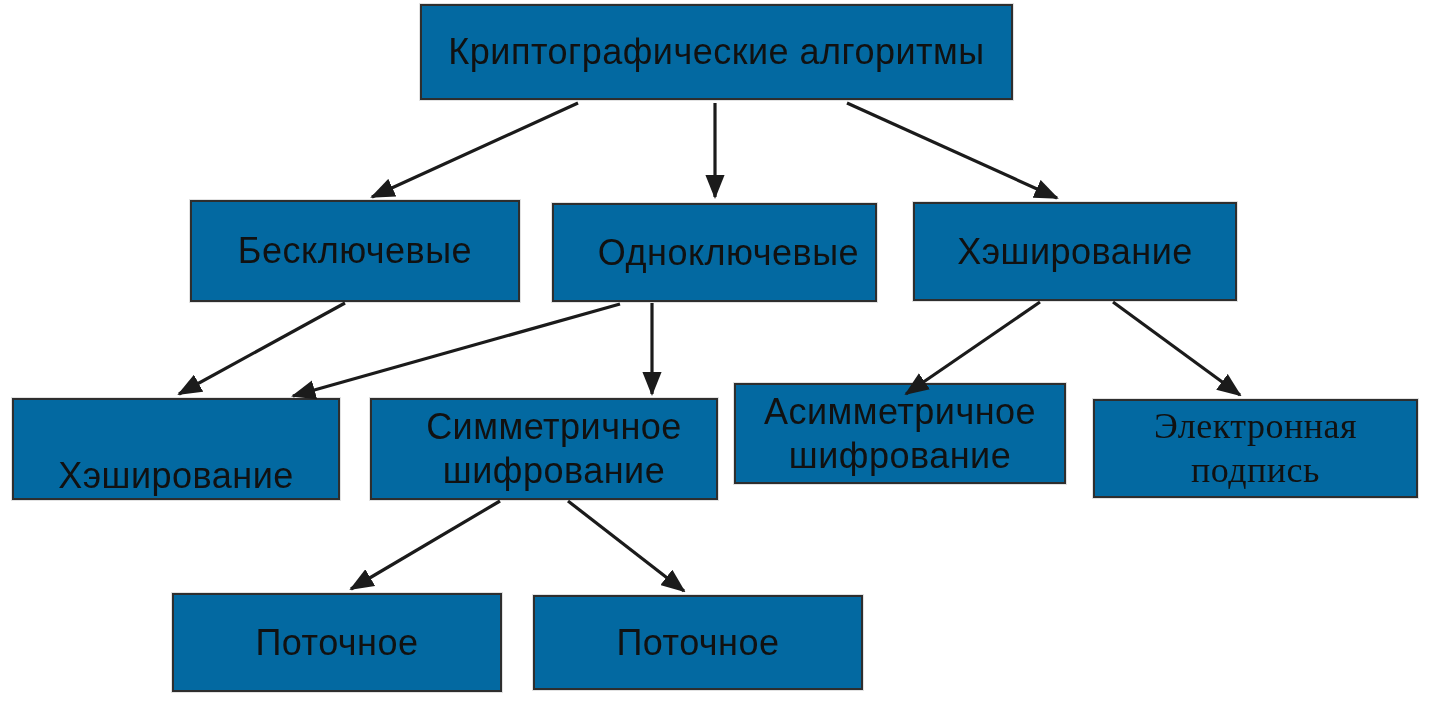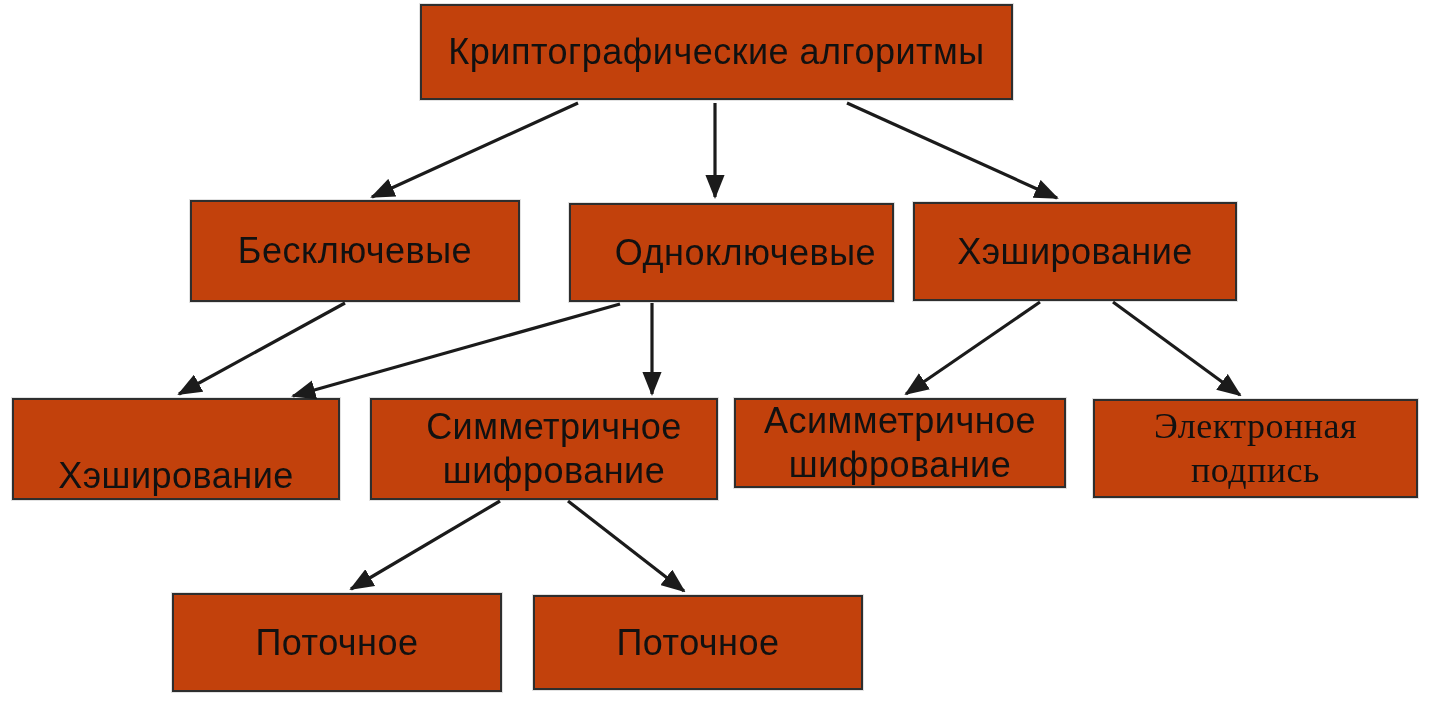--- a/index.html
+++ b/index.html
@@ -10,46 +10,46 @@
   .canvas {
     position: relative;
     width: 1429px;
     height: 711px;
     background: #ffffff;
     font-family: "Liberation Sans", "DejaVu Sans", sans-serif;
     overflow: hidden;
   }
   .node {
     position: absolute;
-    background: #c2410c;
+    background: #0369a1;
     border: 2px solid #2e2e2e;
     box-sizing: border-box;
     display: flex;
     align-items: center;
     justify-content: center;
     text-align: center;
     color: #111111;
     font-size: 36px;
     line-height: 1.22;
     letter-spacing: 0.5px;
     box-shadow: 0 0 0 1px rgba(60,60,60,0.15);
   }
   .node .label { display: inline-block; }
   
   .node.wrap .label { max-width: 300px; }
   .node.wrap-narrow .label { max-width: 262px; }
 
   
   #n-root       { left: 420px; top: 4px;   width: 593px; height: 96px; }
   #n-keyless    { left: 190px; top: 200px; width: 330px; height: 102px; }
-  #n-singlekey  { left: 569px; top: 203px; width: 325px; height: 99px; padding-left: 28px; }
+  #n-singlekey  { left: 552px; top: 203px; width: 325px; height: 99px; padding-left: 28px; }
   #n-twokey     { left: 913px; top: 202px; width: 324px; height: 99px; }
   #n-hashing    { left: 12px;  top: 398px; width: 328px; height: 102px; align-items: flex-end; }
   #n-symmetric  { left: 370px; top: 398px; width: 348px; height: 102px; padding-left: 20px; }
-  #n-asymmetric { left: 734px; top: 398px; width: 332px; height: 90px; }
+  #n-asymmetric { left: 734px; top: 383px; width: 332px; height: 101px; }
   #n-esign      { left: 1093px;top: 399px; width: 325px; height: 99px; font-family: Liberation Serif, serif; }
   #n-block      { left: 172px; top: 593px; width: 330px; height: 99px; }
   #n-stream     { left: 533px; top: 595px; width: 330px; height: 95px; }
 
   svg.edges {
     position: absolute;
     left: 0; top: 0;
     width: 1429px; height: 711px;
     pointer-events: none;
   }

